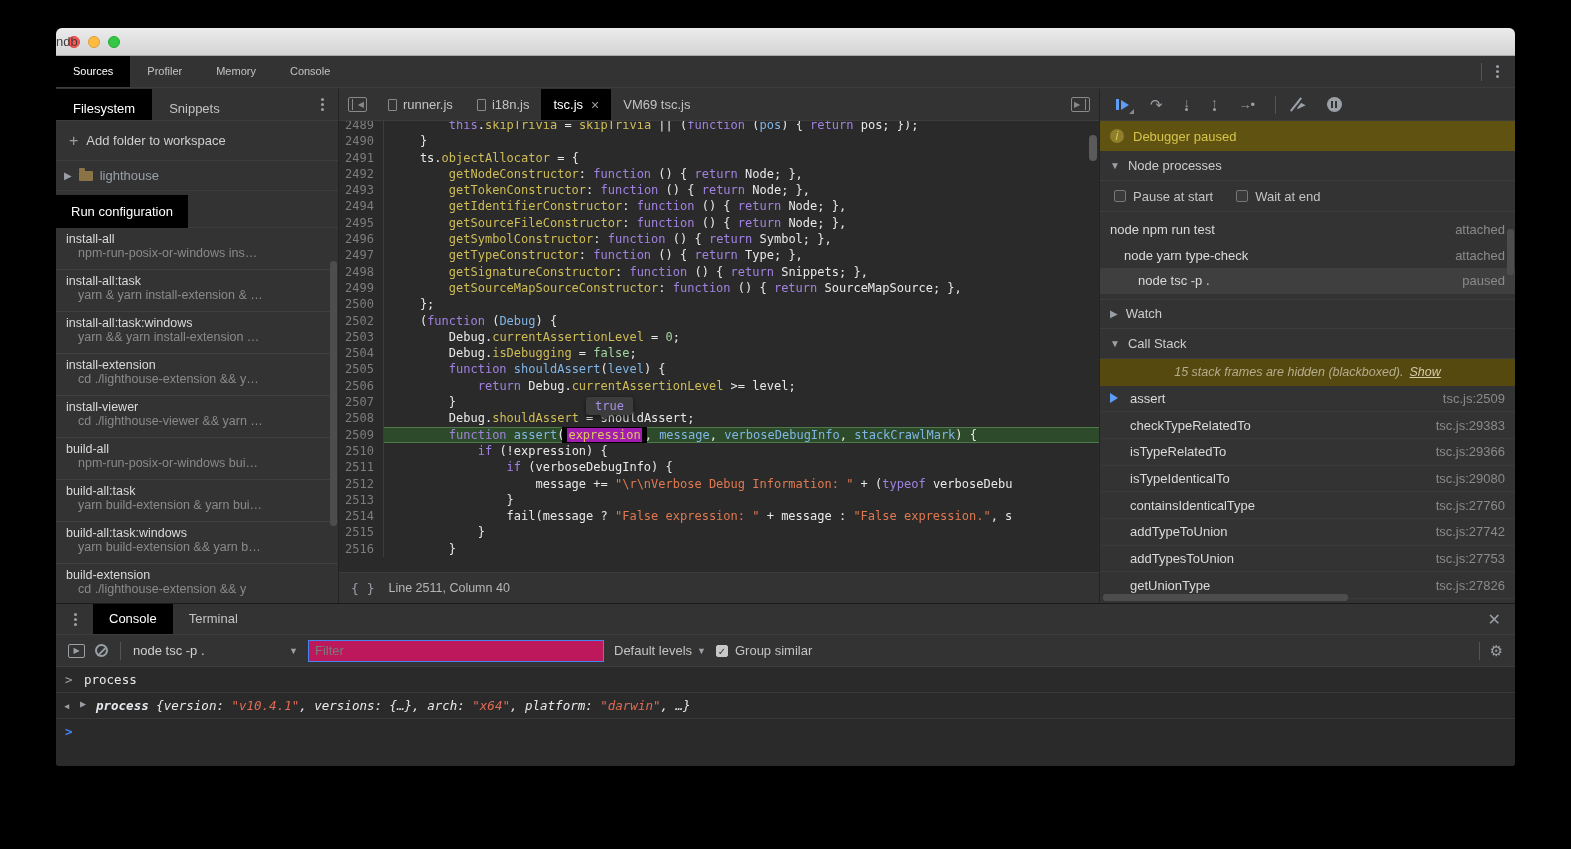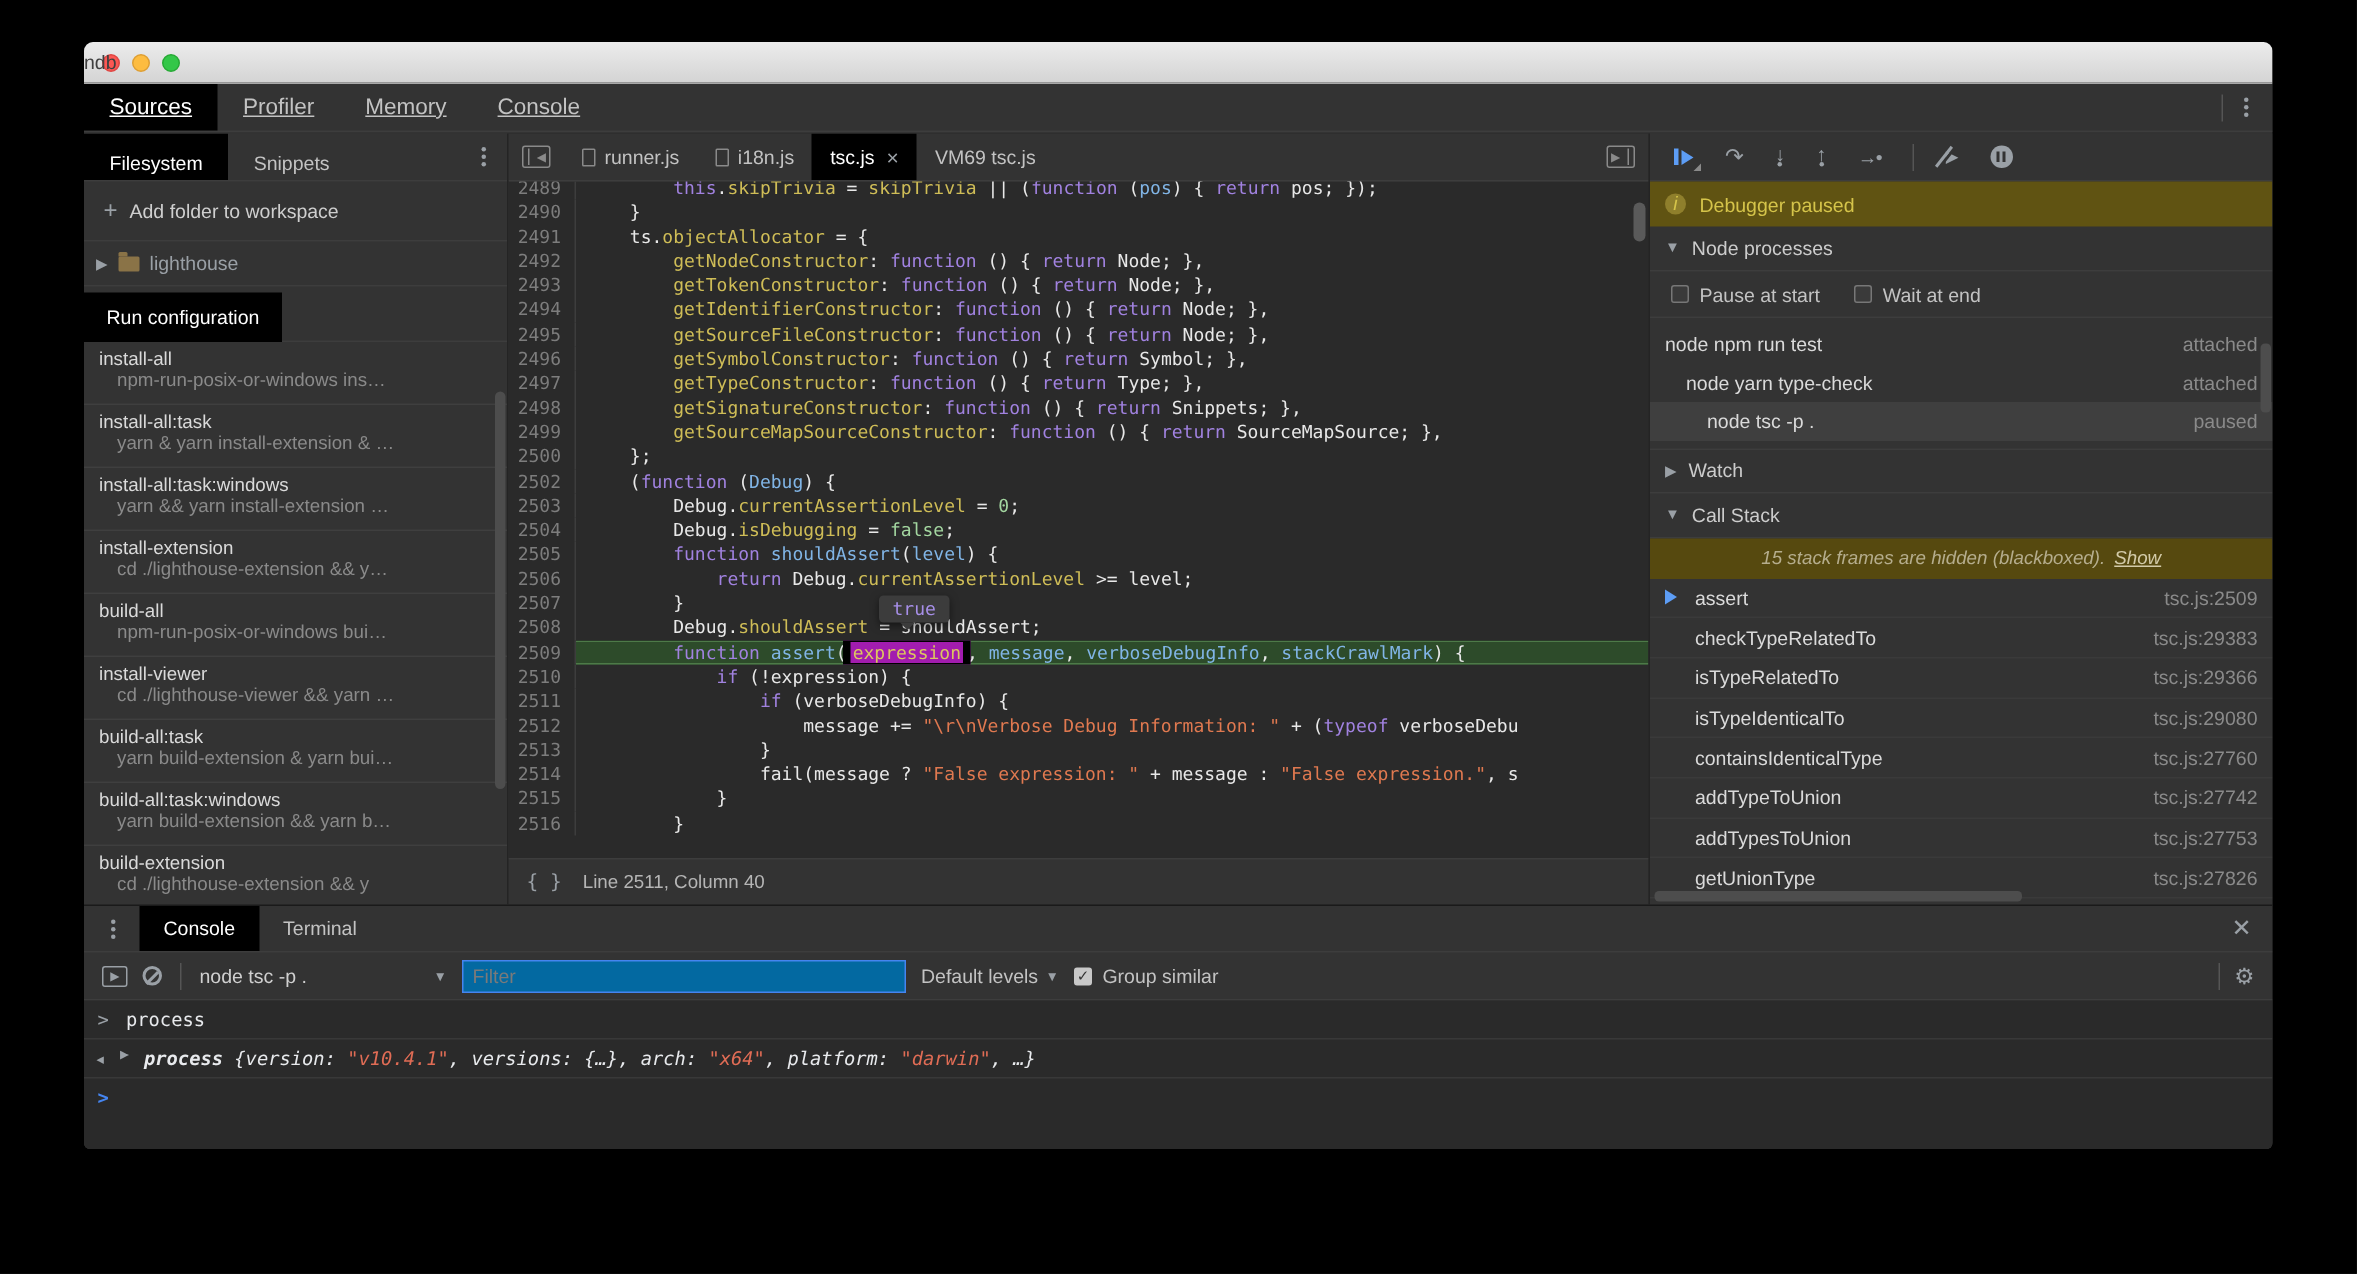--- a/index.html
+++ b/index.html
@@ -17,21 +17,21 @@
   .tl { width:12px; height:12px; border-radius:50%; }
   .tl.red { background:#fc5753; border:1px solid #df4744; }
   .tl.yellow { background:#fdbc40; border:1px solid #de9f34; }
   .tl.green { background:#33c748; border:1px solid #27aa35; }
   .win-title { position:absolute; left:0; right:0; top:0; line-height:27px;
                font-size:13px; color:#3f3f3f; }
 
   
   .main-toolbar { height:32px; background:#333; border-bottom:1px solid #3d3d3d;
                   display:flex; align-items:stretch; }
-  .mtab { padding:0 17px; line-height:31px; font-size:15px; color:#c3c3c3; cursor:default;text-decoration:underline; }
+  .mtab { padding:0 17px; line-height:31px; font-size:11px; color:#c3c3c3; cursor:default; }
   .mtab.active { background:#000; color:#fff; }
   .mt-right { margin-left:auto; display:flex; align-items:center; padding-right:12px; }
   .vsep { width:1px; height:18px; background:#555; margin:0 10px; }
   .kebab { display:flex; flex-direction:column; gap:2px; padding:4px; }
   .kebab i { width:3px; height:3px; border-radius:50%; background:#9aa0a6; }
 
   
   .content { position:absolute; top:61px; bottom:163px; left:0; right:0; display:flex; }
 
   
@@ -168,21 +168,21 @@
   .drawer-close { margin-left:auto; align-self:center; margin-right:14px; color:#9aa0a6; font-size:16px; }
   .drawer-toolbar { height:32px; border-bottom:1px solid #3d3d3d; display:flex; align-items:center;
                     padding:0 12px; gap:10px; flex:none; }
   .ico-box { width:17px; height:14px; border:1px solid #9aa0a6; border-radius:2px; color:#9aa0a6;
              font-size:8px; display:flex; align-items:center; justify-content:center; }
   .ico-clear { width:13px; height:13px; border:2px solid #9aa0a6; border-radius:50%; position:relative; }
   .ico-clear::after { content:""; position:absolute; left:-1px; top:4.5px; width:11px; height:2px;
                       background:#9aa0a6; transform:rotate(-45deg); }
   .ctx-select { display:flex; align-items:center; width:165px; color:#d0d0d0; font-size:13px; gap:6px; }
   .ctx-select .dd { margin-left:auto; color:#9aa0a6; font-size:9px; }
-  .filter-input { width:296px; height:22px; background:#0369a1; border:1px solid #4585f0;
+  .filter-input { width:296px; height:22px; background:#be185d; border:1px solid #4585f0;
                   color:#d0d0d0; font-size:13px; padding:0 6px; outline:none;
                   font-family:"Liberation Sans", sans-serif; }
   .filter-input::placeholder { color:#7a7a7a; }
   .levels { color:#c3c3c3; font-size:13px; display:flex; align-items:center; gap:5px; }
   .levels .dd { color:#9aa0a6; font-size:9px; }
   .gs-wrap { display:flex; align-items:center; gap:7px; color:#c3c3c3; font-size:13px; }
   .drawer-toolbar .right { margin-left:auto; display:flex; align-items:center; }
   .gear { color:#9aa0a6; font-size:15px; }
   .console-out { flex:1; background:#2a2a2a; font-family:"DejaVu Sans Mono", monospace;
                  font-size:12.5px; overflow:hidden; }
@@ -262,26 +262,26 @@
             </div>
             <div class="rc-item">
               <div class="rc-title">install-all:task:windows</div>
               <div class="rc-sub">yarn &amp;&amp; yarn install-extension …</div>
             </div>
             <div class="rc-item">
               <div class="rc-title">install-extension</div>
               <div class="rc-sub">cd ./lighthouse-extension &amp;&amp; y…</div>
             </div>
             <div class="rc-item">
+              <div class="rc-title">install-viewer</div>
+              <div class="rc-sub">cd ./lighthouse-viewer &amp;&amp; yarn …</div>
+            </div>
+            <div class="rc-item">
               <div class="rc-title">build-all</div>
               <div class="rc-sub">npm-run-posix-or-windows bui…</div>
-            </div>
-            <div class="rc-item">
-              <div class="rc-title">install-viewer</div>
-              <div class="rc-sub">cd ./lighthouse-viewer &amp;&amp; yarn …</div>
             </div>
             <div class="rc-item">
               <div class="rc-title">build-all:task</div>
               <div class="rc-sub">yarn build-extension &amp; yarn bui…</div>
             </div>
             <div class="rc-item">
               <div class="rc-title">build-all:task:windows</div>
               <div class="rc-sub">yarn build-extension &amp;&amp; yarn b…</div>
             </div>
             <div class="rc-item">

